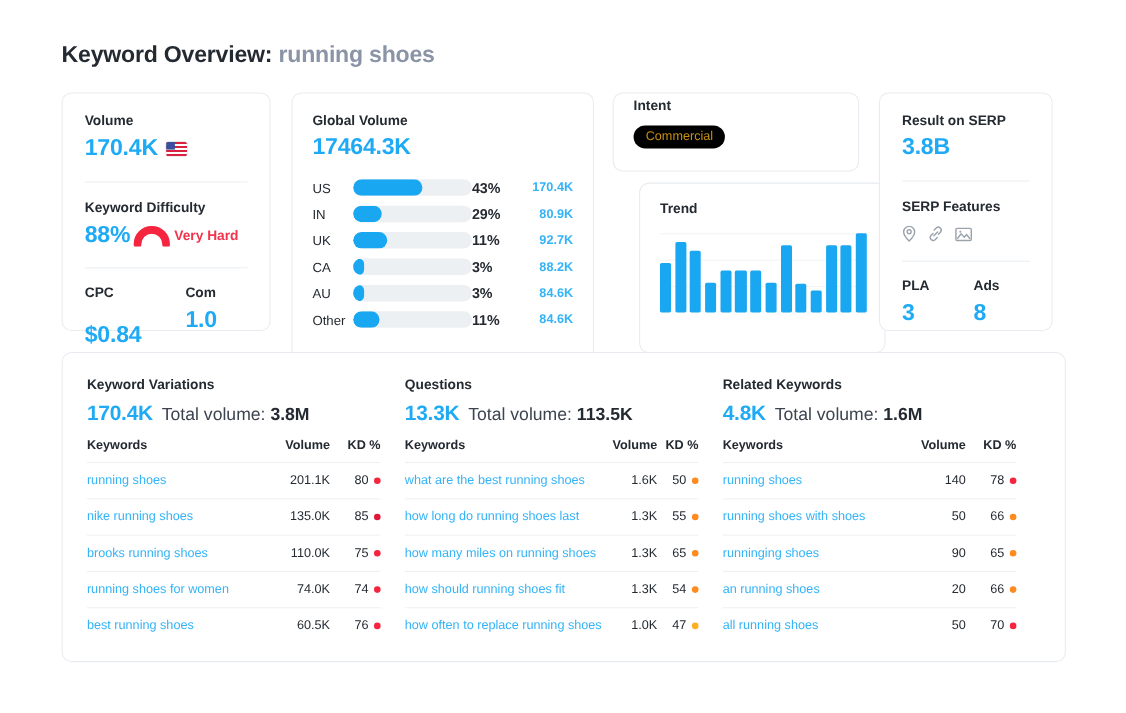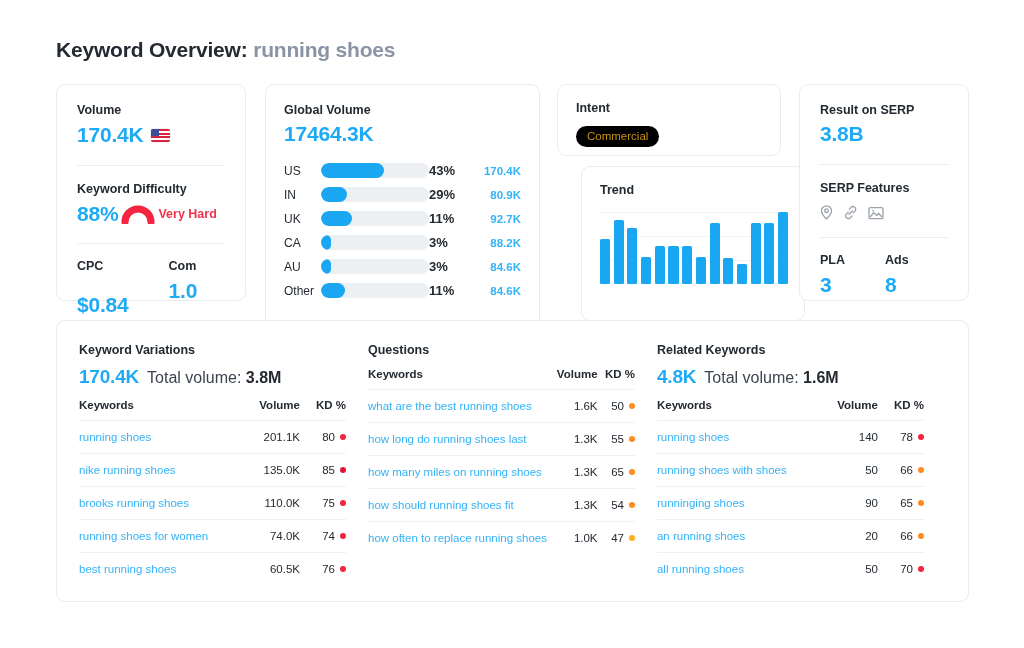--- a/index.html
+++ b/index.html
@@ -70,42 +70,42 @@
   .gv-cc { width: 37px; flex: none; color: #242a31; font-size: 12px; }
   .gv-track {
     flex: 1 1 auto; height: 15px; border-radius: 7.5px; background: #edf0f3;
     position: relative; overflow: hidden;
   }
   .gv-fill { position: absolute; left: 0; top: 0; bottom: 0; background: #19a7f2; border-radius: 7.5px; }
   .gv-pct { width: 40px; flex: none; text-align: left; font-size: 13px; font-weight: 700; color: #242a31; }
   .gv-vol { width: 52px; flex: none; text-align: right; font-size: 11.5px; font-weight: 700; color: #34b3f7; }
 
   
-  #card-intent { left: 557px; top: 84px; width: 224px; height: 72px; padding: 16px 18px; }
+  #card-intent { left: 557px; top: 84px; width: 224px; height: 72px; padding: 4px 18px; }
   .badge {
     display: inline-block; margin-top: 10px;
     background: #000000; color: #c8900f;
     font-size: 11.5px; font-weight: 400;
     border-radius: 11px; padding: 4px 11px 5px;
   }
 
   
   #card-trend { left: 557px; top: 166px; width: 224px; height: 155px; padding: 16px 18px; margin-left: 24px; }
   .trend-chart {
     position: relative; margin-top: 14px; height: 72px; width: 188px;
   }
   .trend-grid { position: absolute; left: 0; right: 0; height: 1px; background: #f2f4f6; }
   .trend-bars {
     position: absolute; left: 0; right: 0; bottom: 0; top: 0;
     display: flex; align-items: flex-end; gap: 3.6px;
   }
   .tbar { flex: 1 1 0; background: #19a7f2; border-radius: 1.5px; }
 
   
-  #card-serp { left: 799px; top: 84px; width: 170px; height: 217px; padding: 18px 20px; }
+  #card-serp { left: 799px; top: 84px; width: 158px; height: 217px; padding: 18px 20px; }
   .serp-icons { display: flex; gap: 10px; margin-top: 9px; align-items: center; color: #9aa3ad; }
   .serp-icons svg { display: block; }
 
   
   #card-tables {
     left: 56px; top: 320px; width: 913px; height: 282px; padding: 22px 22px;
   }
   .tables-grid { display: flex; gap: 0; }
   .tbl-col { width: 33.333%; padding-right: 22px; }
   .tbl-title { font-size: 12.5px; font-weight: 700; color: #242a31; }
@@ -363,20 +363,24 @@
                 <td class="num kd"><span class="kd-cell">
                     <span>76</span>
                     <span class="dot" style="background:#f5243f"></span>
                   </span></td>
               </tr>
             </tbody>
           </table>
         </div>
         <div class="tbl-col">
           <div class="tbl-title">Questions</div>
+          <div class="tbl-sum">
+            <span class="big">13.3K</span>
+            <span class="tot">Total volume: <b>113.5K</b></span>
+          </div>
           <table class="kt">
             <thead>
               <tr>
                 <th>Keywords</th>
                 <th class="num vol">Volume</th>
                 <th class="num kd">KD %</th>
               </tr>
             </thead>
             <tbody>
               <tr>

